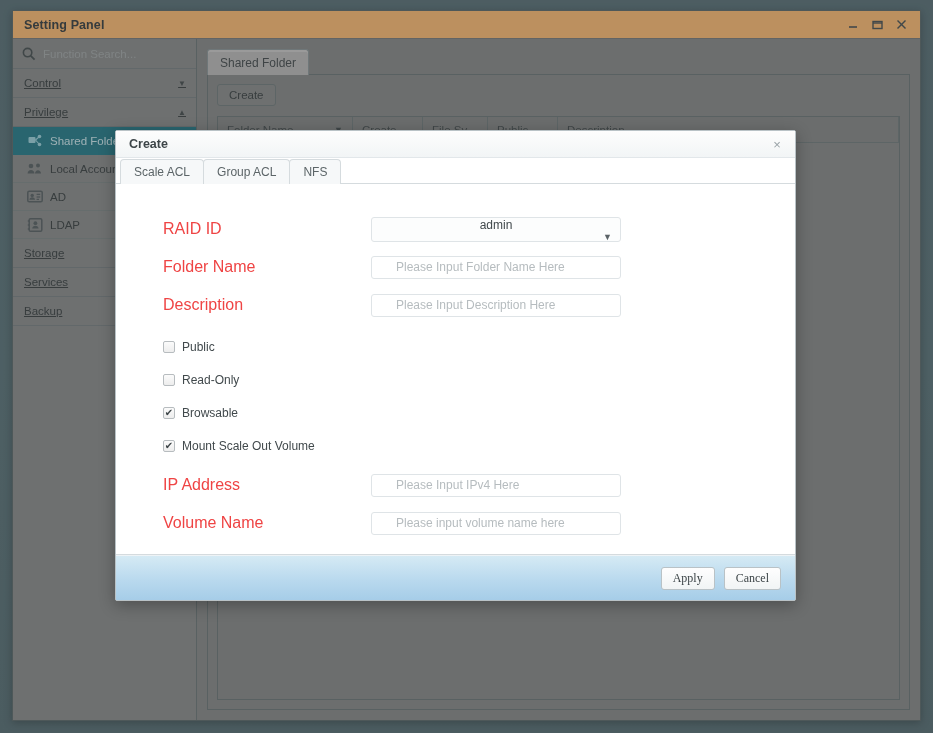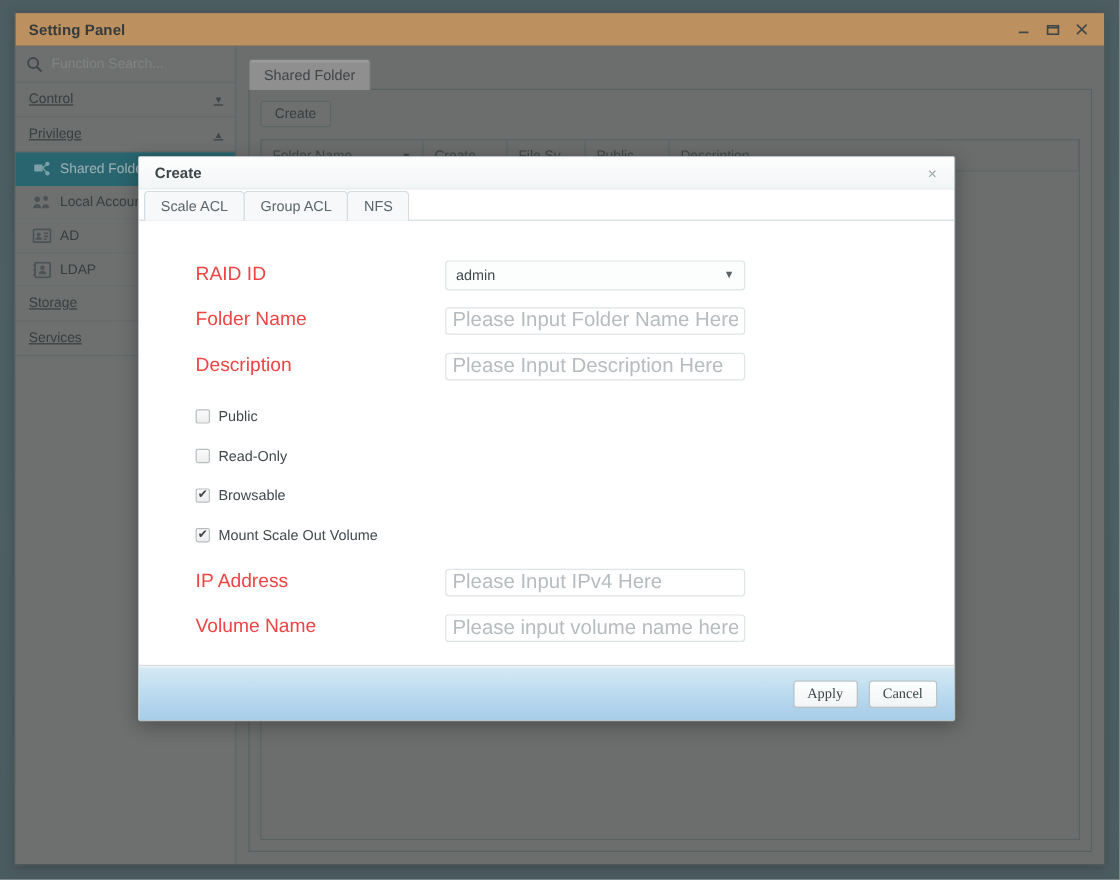--- a/index.html
+++ b/index.html
@@ -203,31 +203,31 @@
     overflow: hidden;
   }
   .frow { display: flex; align-items: center; height: 38px; padding-left: 47px; }
   .flabel { width: 208px; font-size: 16px; color: #ef4444; flex: 0 0 208px; }
   .fctl { flex: 1; }
   .txt {
     width: 250px; height: 23px;
     border: 1px solid #dfe4e7; border-radius: 3px;
     background: #fff; outline: none;
     font-family: "Liberation Sans", sans-serif;
-    font-size: 17px; color: #ef4444;
-    padding: 0 5px;
+    font-size: 12px; color: #ef4444;
+    padding: 0 24px;
   }
   .txt::placeholder { color: #b6bcbf; }
   .sel {
     width: 250px; height: 25px;
     border: 1px solid #dfe4e7; border-radius: 3px;
     background: #fcfdfd;
     display: flex; align-items: center;
     padding: 0 8px;
-    font-size: 12px; color: #41494c;
+    font-size: 12px; color: #41494c; flex-direction: column;
   }
   .sel .sarrow { margin-left: auto; font-size: 9px; color: #5b6367; }
   .crow { display: flex; align-items: center; height: 33px; padding-left: 47px; }
   .cbox {
     width: 12px; height: 12px; flex: 0 0 12px;
     border: 1px solid #b7bcbf; border-radius: 2px;
     background: linear-gradient(180deg,#fbfbfb,#ededed);
     margin-right: 7px;
     display: flex; align-items: center; justify-content: center;
   }
@@ -354,20 +354,23 @@
           </svg>
         </span>
         <span>LDAP</span>
       </div>
 
       <div class="group-head">
         <span>Storage</span>
       </div>
       <div class="group-head">
         <span>Services</span>
+      </div>
+      <div class="group-head">
+        <span>Backup</span>
       </div>
 
       <div id="sidebar-filler"></div>
     </div>
 
     <div id="content">
       <div id="tabstrip">
         <div class="ctab active">
           <span>Shared Folder</span>
         </div>

